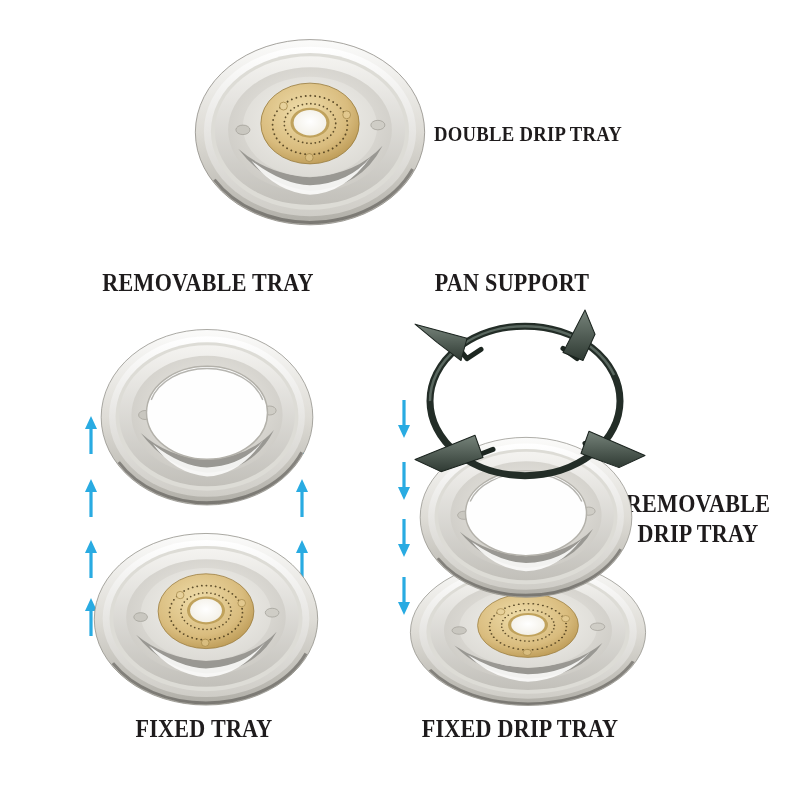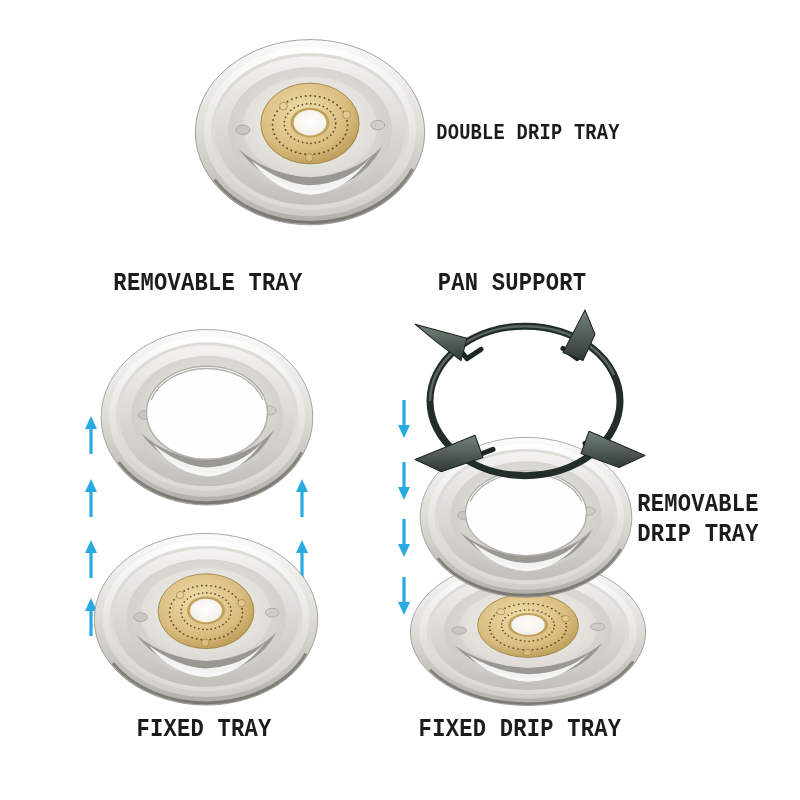--- a/index.html
+++ b/index.html
@@ -1,17 +1,17 @@
 <!DOCTYPE html>
 <html><head>
 <meta charset="utf-8">
 <style>
   html,body{margin:0;padding:0;background:#fff;}
   .stage{position:relative;width:800px;height:800px;background:#fff;overflow:hidden;
-         font-family:Liberation Mono, monospace;}
+         font-family:Liberation Serif, serif;}
   .part{position:absolute;margin:0;padding:0;}
   .part svg{display:block;width:100%;height:100%;}
   .label{position:absolute;width:300px;text-align:center;color:#1e1b1c;font-weight:700;
          white-space:nowrap;transform:scaleX(.85);transform-origin:center;letter-spacing:.3px;}
   .label.small{font-size:22px;}
   .label.big{font-size:26px;}
   .label.twoline{white-space:normal;line-height:30px;}
   .arrow{position:absolute;width:14px;height:38px;}
   .arrow svg{display:block;width:100%;height:100%;}
   .arrow.down svg{transform:rotate(180deg);}

